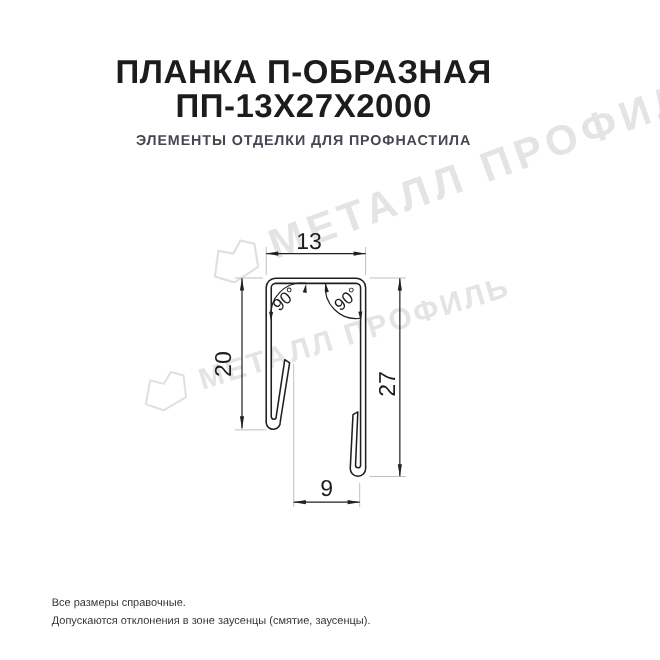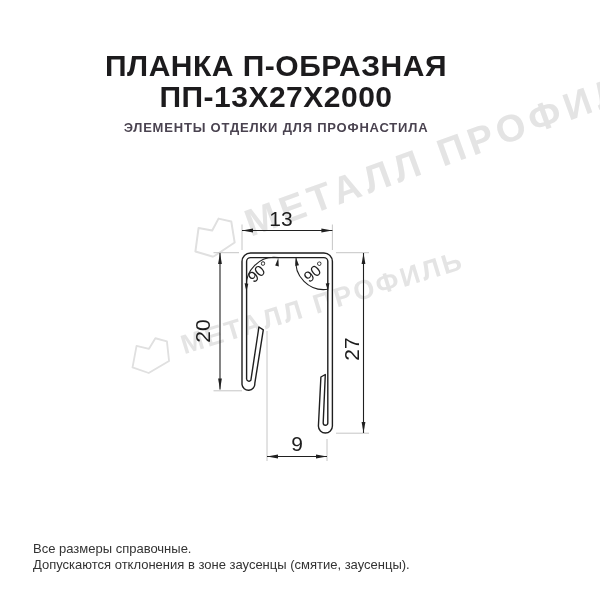--- a/index.html
+++ b/index.html
@@ -15,21 +15,21 @@
              color:#e4e4e4;font-weight:700;white-space:nowrap;z-index:1;
              transform-origin:0 50%;user-select:none;}
   .wm1{left:190px;top:224px;font-size:38px;letter-spacing:5px;transform:rotate(-20deg);}
   .wm2{left:128px;top:344px;font-size:27px;letter-spacing:2.5px;transform:rotate(-17deg);}
   .wm-logo{flex:0 0 auto;}
   
   .drawing{position:absolute;left:0;top:0;z-index:2;}
   .dim-text{font-size:21px;fill:#1c1c1c;}
   .angle-text{font-size:15.5px;fill:#1c1c1c;}
   
-  .footer{position:absolute;left:33px;top:541px;z-index:5;font-size:13px;
+  .footer{position:absolute;left:47px;top:541px;z-index:5;font-size:10px;
           line-height:15.5px;color:#333333;}
 </style>
 </head>
 <body>
 
 <div class="stage">
 
   <div class="header">
     <h1 style="margin:0;">
       <span class="title-line">ПЛАНКА П-ОБРАЗНАЯ</span>

